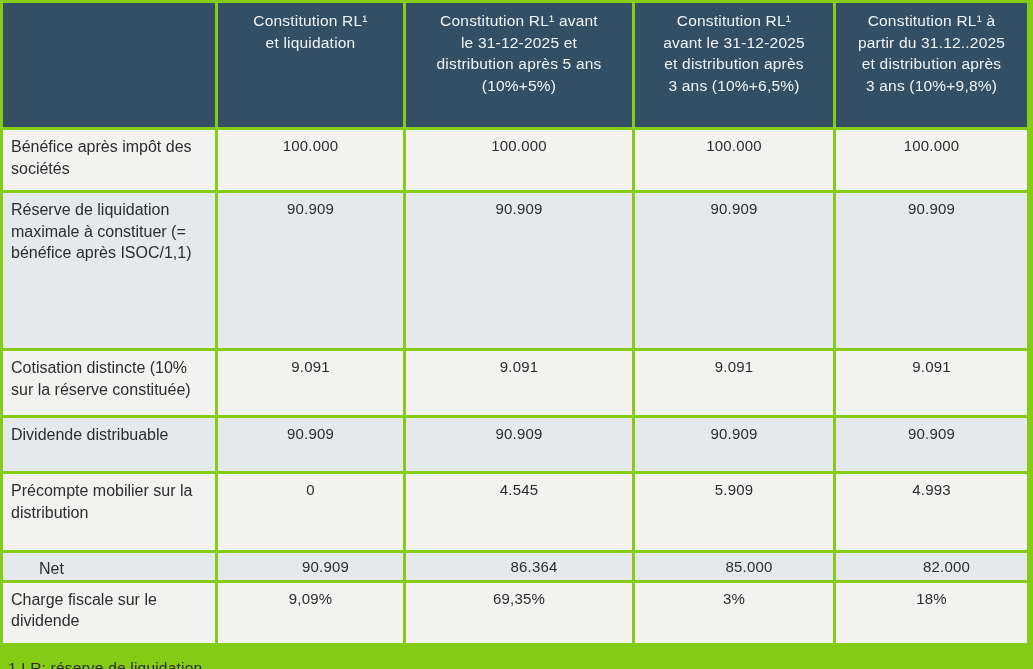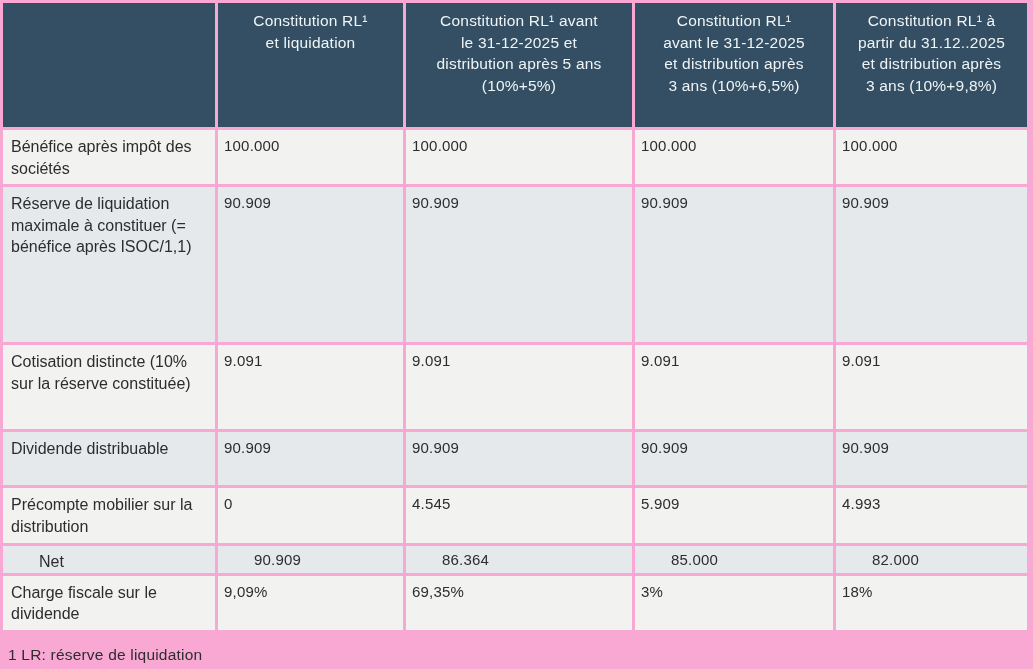--- a/index.html
+++ b/index.html
@@ -6,21 +6,21 @@
     margin: 0;
     padding: 0;
     background: #ffffff;
     width: 1033px;
     font-family: "Liberation Sans", "DejaVu Sans", sans-serif;
     color: #2d2d2d;
   }
   .page {
     width: 1033px;
     height: 669px;
-    background: #f9a8d4;
+    background: #84cc16;
     overflow: hidden;
   }
   table.matrix {
     border-collapse: separate;
     border-spacing: 3px;
     table-layout: fixed;
     width: 1030px;
     margin: 0;
   }
   col.c-label { width: 212px; }
@@ -48,35 +48,35 @@
   }
 
   td.label {
     text-align: left;
     vertical-align: top;
     padding: 6px 8px 0 8px;
     font-size: 16px;
     line-height: 1.35;
   }
   td.value {
-    text-align: left;
+    text-align: center;
     vertical-align: top;
     padding: 7px 6px 0 6px;
     font-size: 15px;
     letter-spacing: 0.2px;
   }
 
   tr.row-light td { background: #f2f2f1; }
   tr.row-alt td { background: #e5e9ec; }
 
-  tr.h-54 td { height: 54px; }
+  tr.h-54 td { height: 60px; }
   tr.h-121 td { height: 155px; }
-  tr.h-78 td { height: 84px; }
+  tr.h-78 td { height: 64px; }
   tr.h-53 td { height: 53px; margin-left: 22px; }
-  tr.h-76 td { height: 55px; }
+  tr.h-76 td { height: 76px; }
   tr.h-32 td { height: 20px; padding-left: 36px; }
   tr.h-32 td.label, tr.h-32 td.value { padding-top: 5px; }
 
   .footnote {
     margin: 13px 0 0 8px;
     font-size: 15.5px;
     color: #2d2d2d;
     letter-spacing: 0.2px;
   }
 </style>

